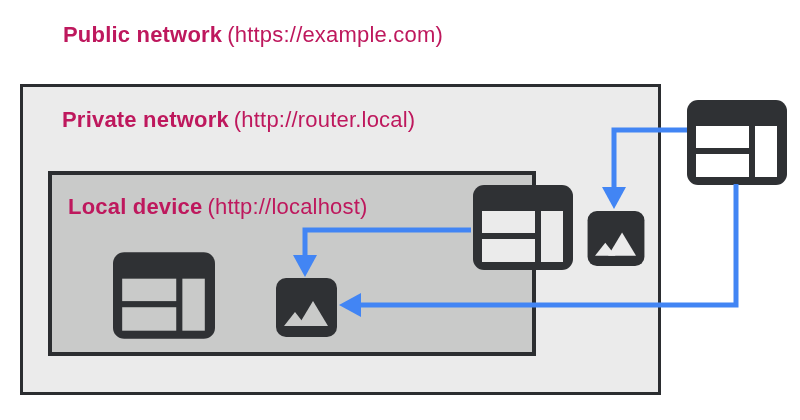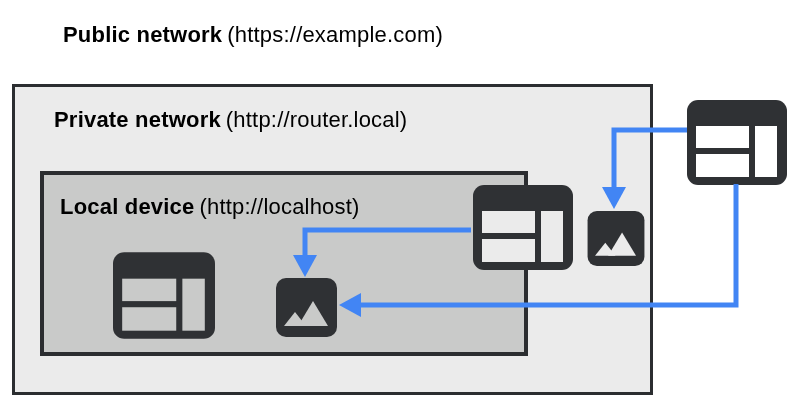--- a/index.html
+++ b/index.html
@@ -7,30 +7,30 @@
     position: relative;
     width: 800px;
     height: 420px;
     background: #ffffff;
     font-family: "Liberation Sans", sans-serif;
     overflow: hidden;
   }
   .label {
     position: absolute;
     font-size: 22px;
-    color: #000000;
+    color: #be185d;
     white-space: nowrap;
     letter-spacing: 0.2px;
   }
   .label .b { font-weight: 700; }
   .label .r { font-weight: 400; margin-left: 5px; }
 
   .private-box {
     position: absolute;
-    left: 12px; top: 84px;
+    left: 20px; top: 84px;
     width: 641px; height: 311px;
     box-sizing: border-box;
     background: #ebebeb;
     border: 3px solid #2b2d30;
   }
   .local-box {
     position: absolute;
     left: 25px; top: 84px;   
     width: 488px; height: 185px;
     box-sizing: border-box;

